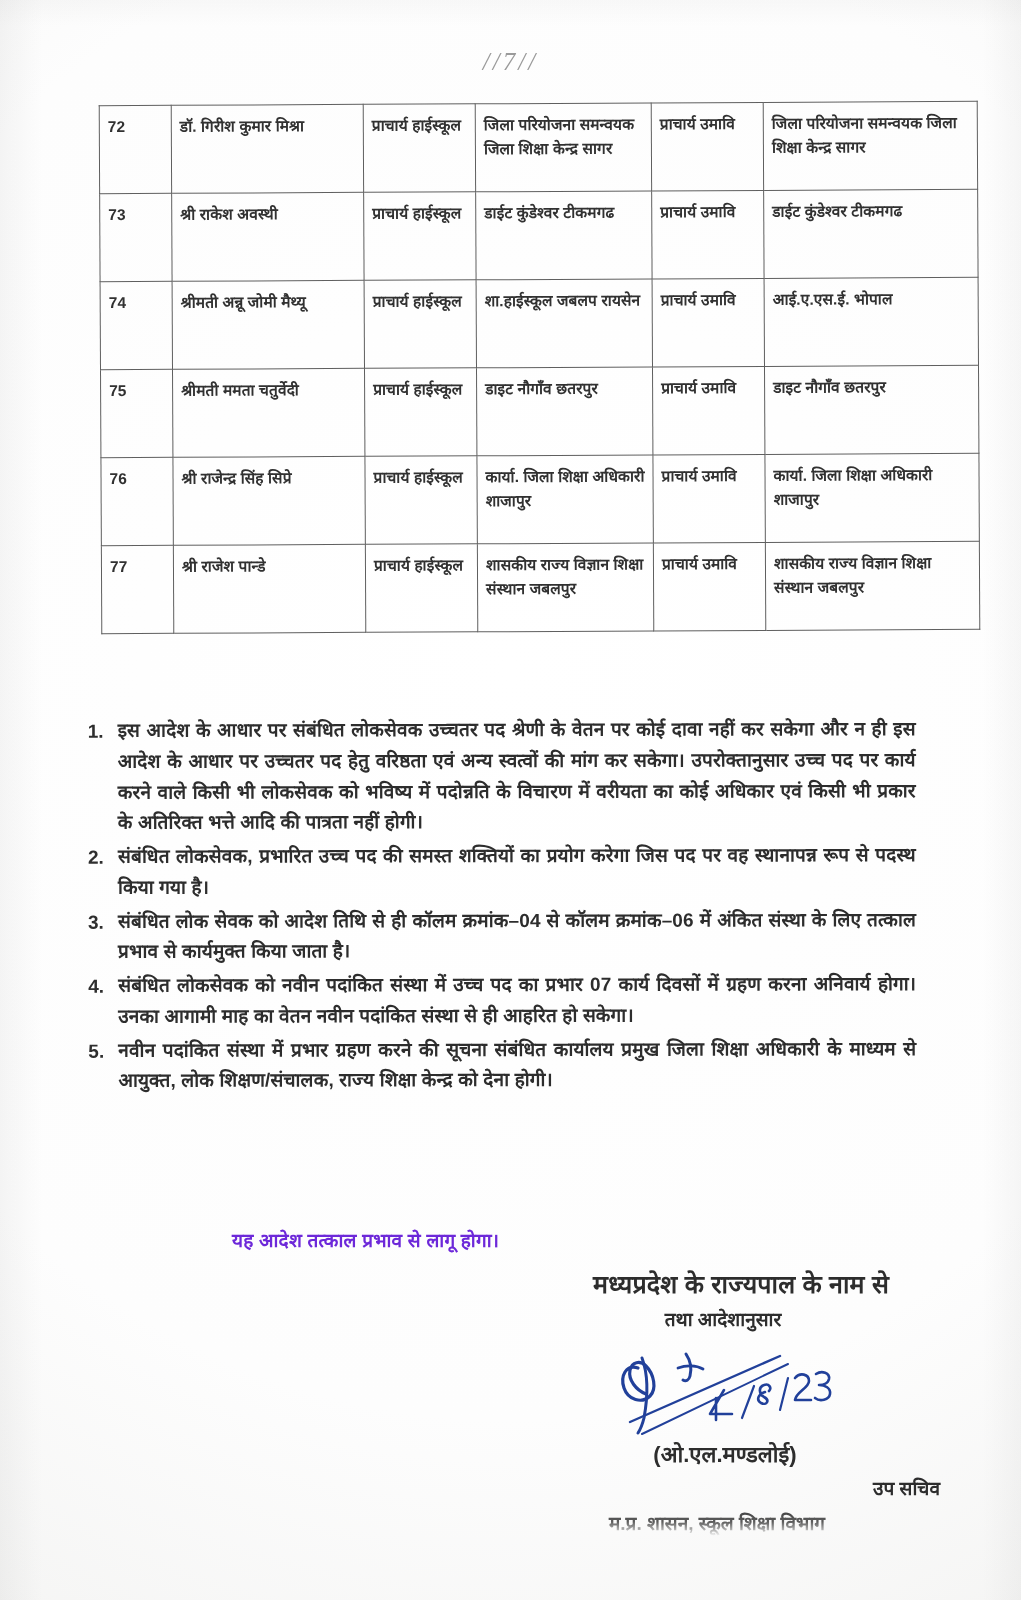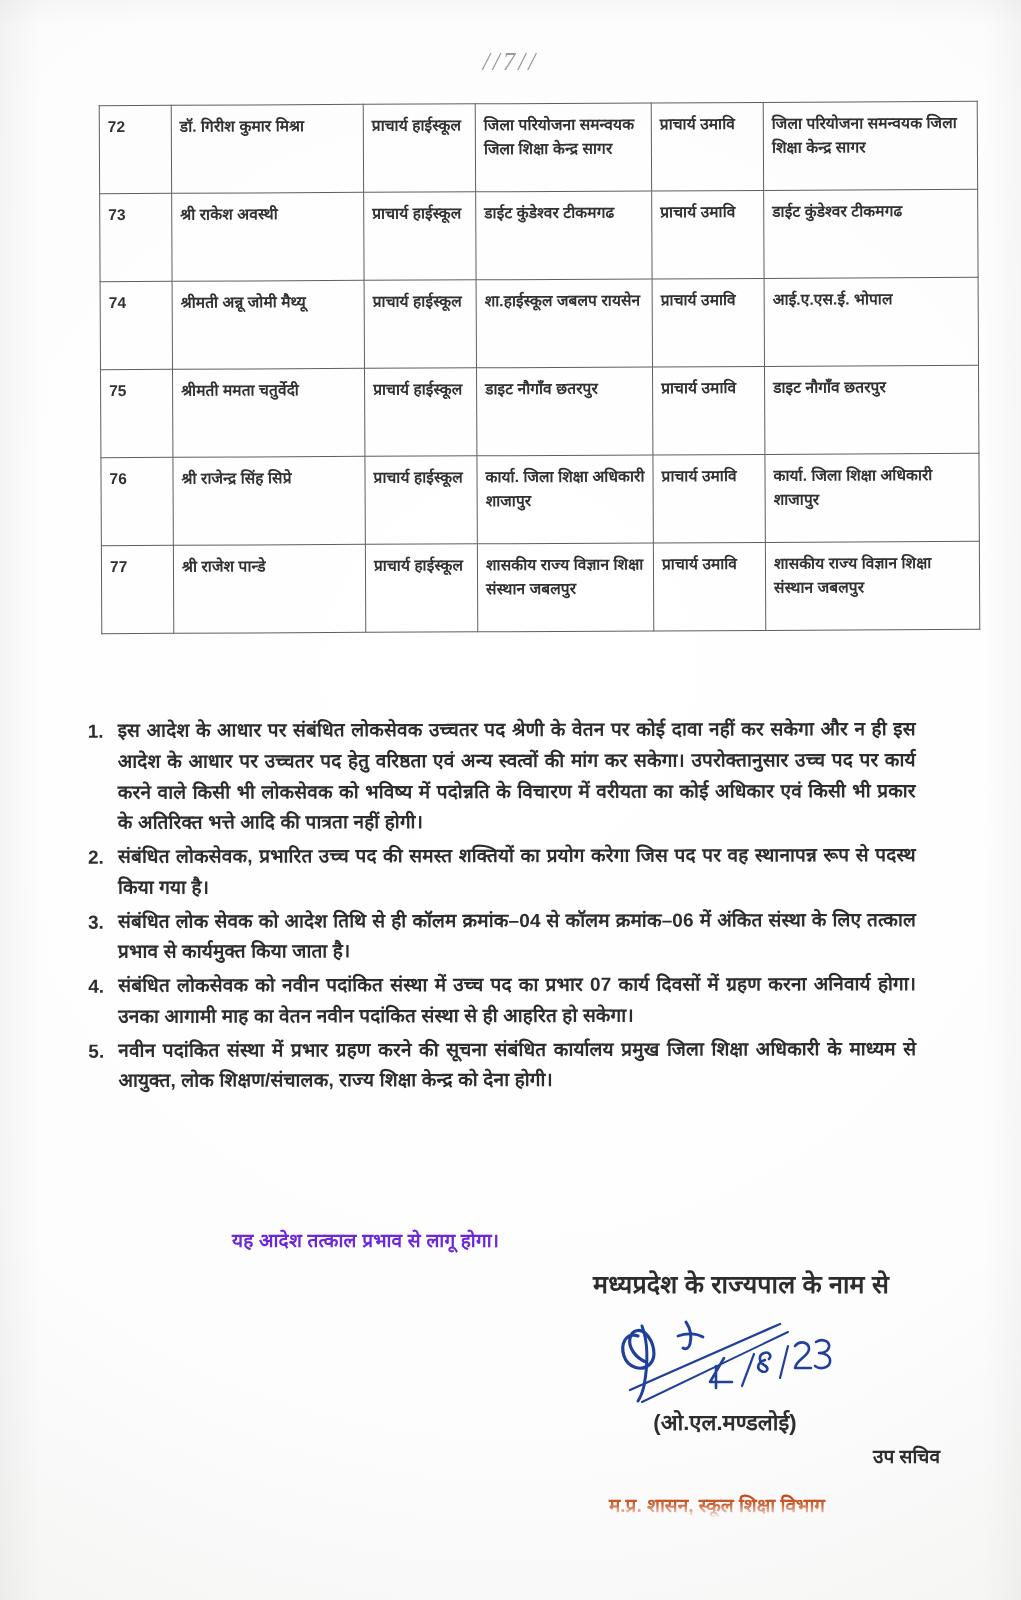--- a/index.html
+++ b/index.html
@@ -172,23 +172,23 @@
     margin-left: -10px;
   }
   .sign-desig {
     font-size: 19px;
     margin-top: 7px;
     margin-left: -6px;
     text-align: right;
   }
   .sign-dept {
     font-size: 19px;
-    margin-top: 23px;
+    margin-top: 9px;
     margin-left: -26px;
-    color: #c2410c;
+    color: #404040;
     
     -webkit-mask-image: linear-gradient(180deg, rgba(0,0,0,1) 0%, rgba(0,0,0,.85) 45%, rgba(0,0,0,.25) 85%, rgba(0,0,0,0) 100%);
             mask-image: linear-gradient(180deg, rgba(0,0,0,1) 0%, rgba(0,0,0,.85) 45%, rgba(0,0,0,.25) 85%, rgba(0,0,0,0) 100%);
   }
 </style>
 </head>
 <body>
 
 <div class="page"></div>
 
@@ -269,20 +269,21 @@
     <div class="clause">
       <div class="clause-num">5.</div>
       <div class="clause-body">नवीन पदांकित संस्था में प्रभार ग्रहण करने की सूचना संबंधित कार्यालय प्रमुख जिला शिक्षा अधिकारी के माध्यम से आयुक्त, लोक शिक्षण/संचालक, राज्य शिक्षा केन्द्र को देना होगी।</div>
     </div>
   </div>
 
   <div class="effect-line">यह आदेश तत्काल प्रभाव से लागू होगा।</div>
 
   <div class="sign-block">
     <div class="sign-line-1">मध्यप्रदेश के राज्यपाल के नाम से</div>
+    <div class="sign-line-2">तथा आदेशानुसार</div>
 
     <div class="sig-area">
       <svg class="sig-svg" width="240" height="108" viewBox="0 0 240 108">
         <g fill="none" stroke="#21409a" stroke-linecap="round" stroke-linejoin="round">
 
           <path d="M26 34 C14 30 8 42 12 54 C16 66 30 70 38 62 C45 55 42 40 34 32 C28 26 20 28 18 36 C16 46 24 56 34 60" stroke-width="3.2"></path>
           <path d="M30 24 C36 40 36 62 32 84 C30 92 28 96 26 99" stroke-width="3"></path>
 
           <path d="M74 20 C78 26 80 34 78 42 C77 46 74 48 71 46" stroke-width="3"></path>
           <path d="M66 34 C74 31 84 31 91 35" stroke-width="2.8"></path>

